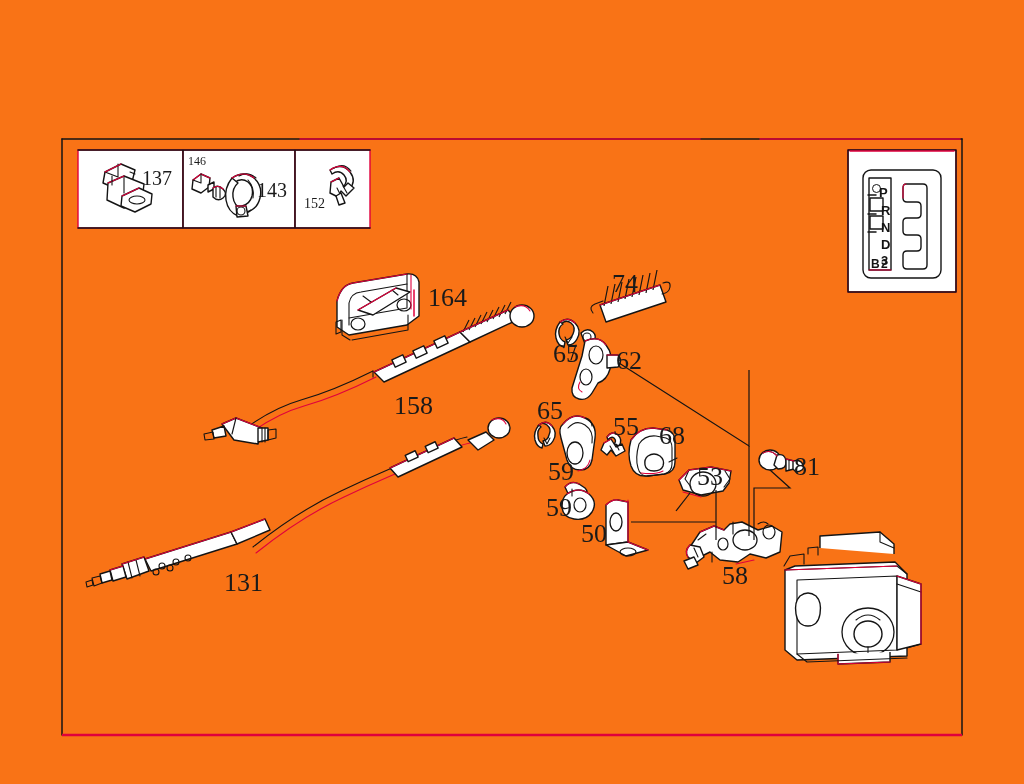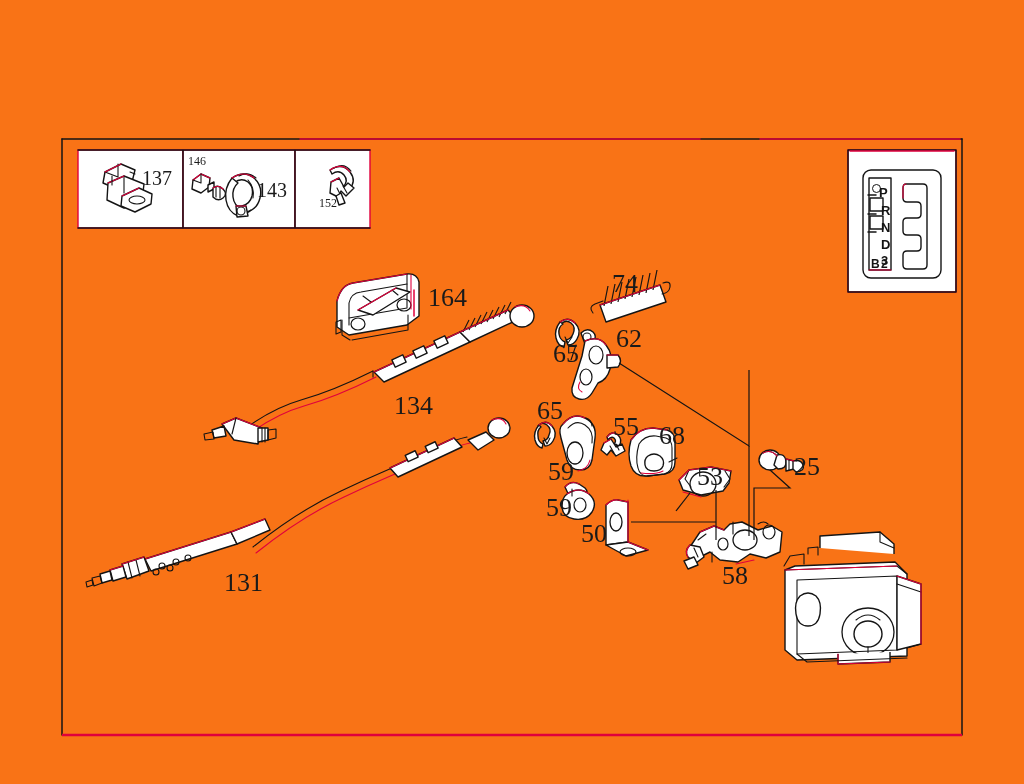--- a/index.html
+++ b/index.html
@@ -314,39 +314,39 @@
     <path class="lead" d="M631 522 L716 522"></path>
     <path class="lead" d="M770 470 L790 488 L754 488 L754 540"></path>
     <path class="lead" d="M690 493 L676 511"></path>
   </g>
 
 </svg>
 
 <div class="lbl" style="left:142px;top:168px;font-size:20px">137</div>
 <div class="lbl" style="left:188px;top:155px;font-size:12px">146</div>
 <div class="lbl" style="left:257px;top:180px;font-size:20px">143</div>
-<div class="lbl" style="left:319px;top:197px;font-size:12px">152</div>
+<div class="lbl" style="left:304px;top:197px;font-size:14px">152</div>
 
 <div class="glbl" style="left:879px;top:186px;font-size:13px">P</div>
 <div class="glbl" style="left:881px;top:204px;font-size:13px">R</div>
 <div class="glbl" style="left:881px;top:221px;font-size:13px">N</div>
 <div class="glbl" style="left:881px;top:238px;font-size:13px">D</div>
 <div class="glbl" style="left:881px;top:254px;font-size:13px">3</div>
 <div class="glbl" style="left:871px;top:258px;font-size:12px;letter-spacing:-1px">B 2</div>
 <div style="position:absolute;left:872px;top:184px;width:7px;height:7px;border:1.4px solid #141414;border-radius:50%;"></div>
 
 <div class="lbl" style="left:428px;top:285px">164</div>
-<div class="lbl" style="left:394px;top:393px">134</div>
+<div class="lbl" style="left:394px;top:393px">158</div>
 <div class="lbl" style="left:224px;top:570px">131</div>
 <div class="lbl" style="left:612px;top:271px">74</div>
 <div class="lbl" style="left:553px;top:341px">65</div>
-<div class="lbl" style="left:616px;top:326px">62</div>
+<div class="lbl" style="left:616px;top:348px">62</div>
 <div class="lbl" style="left:537px;top:398px">65</div>
 <div class="lbl" style="left:548px;top:459px">59</div>
 <div class="lbl" style="left:613px;top:414px">55</div>
 <div class="lbl" style="left:659px;top:423px">68</div>
 <div class="lbl" style="left:697px;top:464px">53</div>
-<div class="lbl" style="left:794px;top:454px">25</div>
+<div class="lbl" style="left:794px;top:454px">81</div>
 <div class="lbl" style="left:546px;top:495px">59</div>
 <div class="lbl" style="left:581px;top:521px">50</div>
 <div class="lbl" style="left:722px;top:563px">58</div>
 
 </div>
 
 </body></html>

